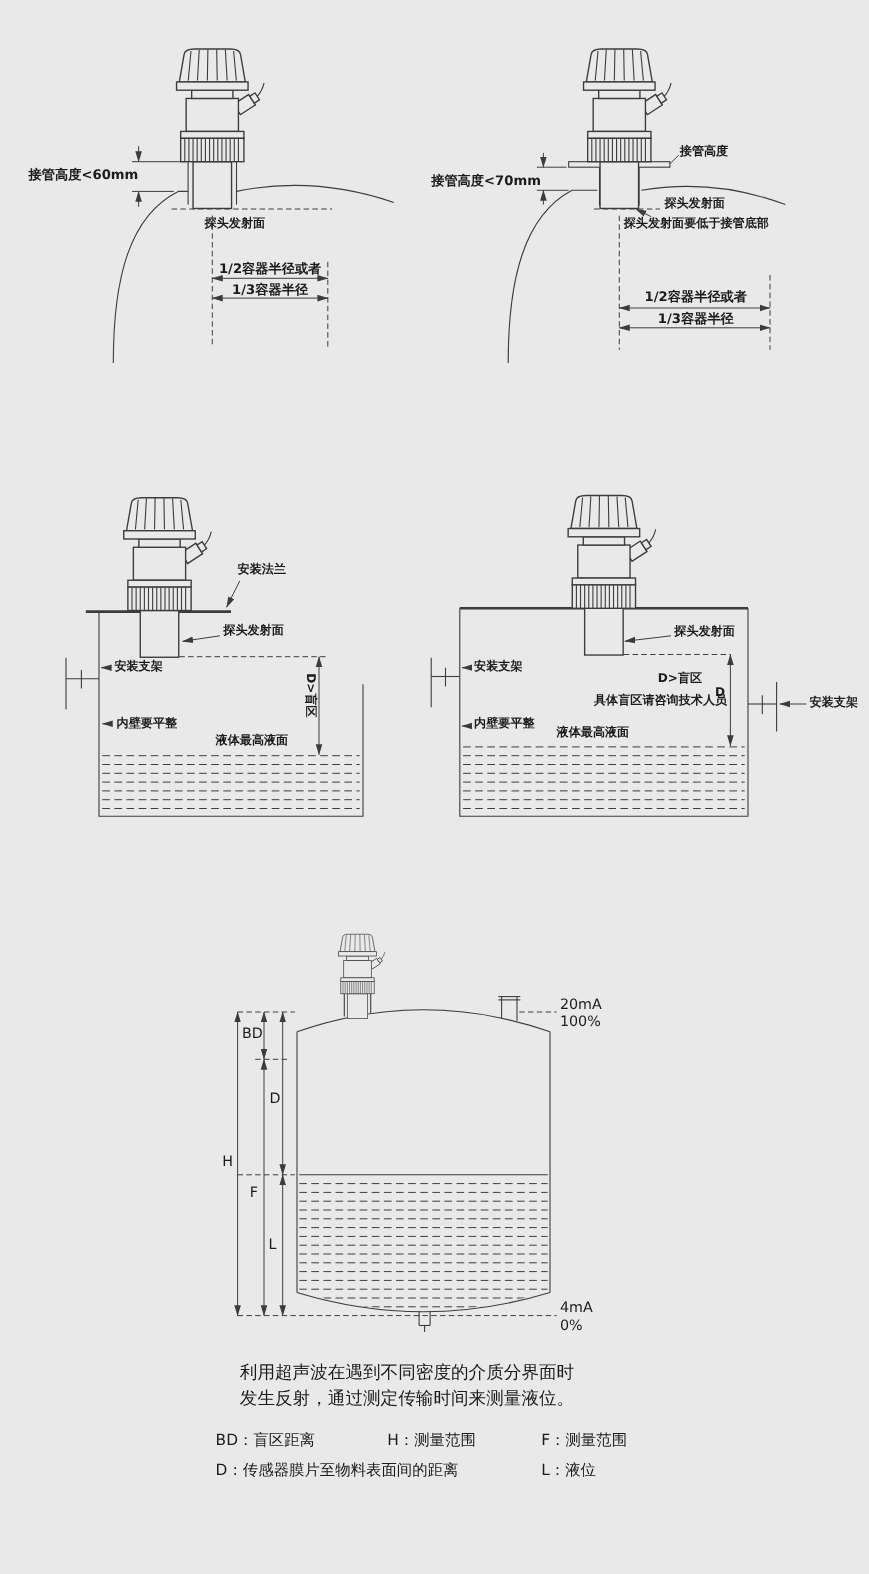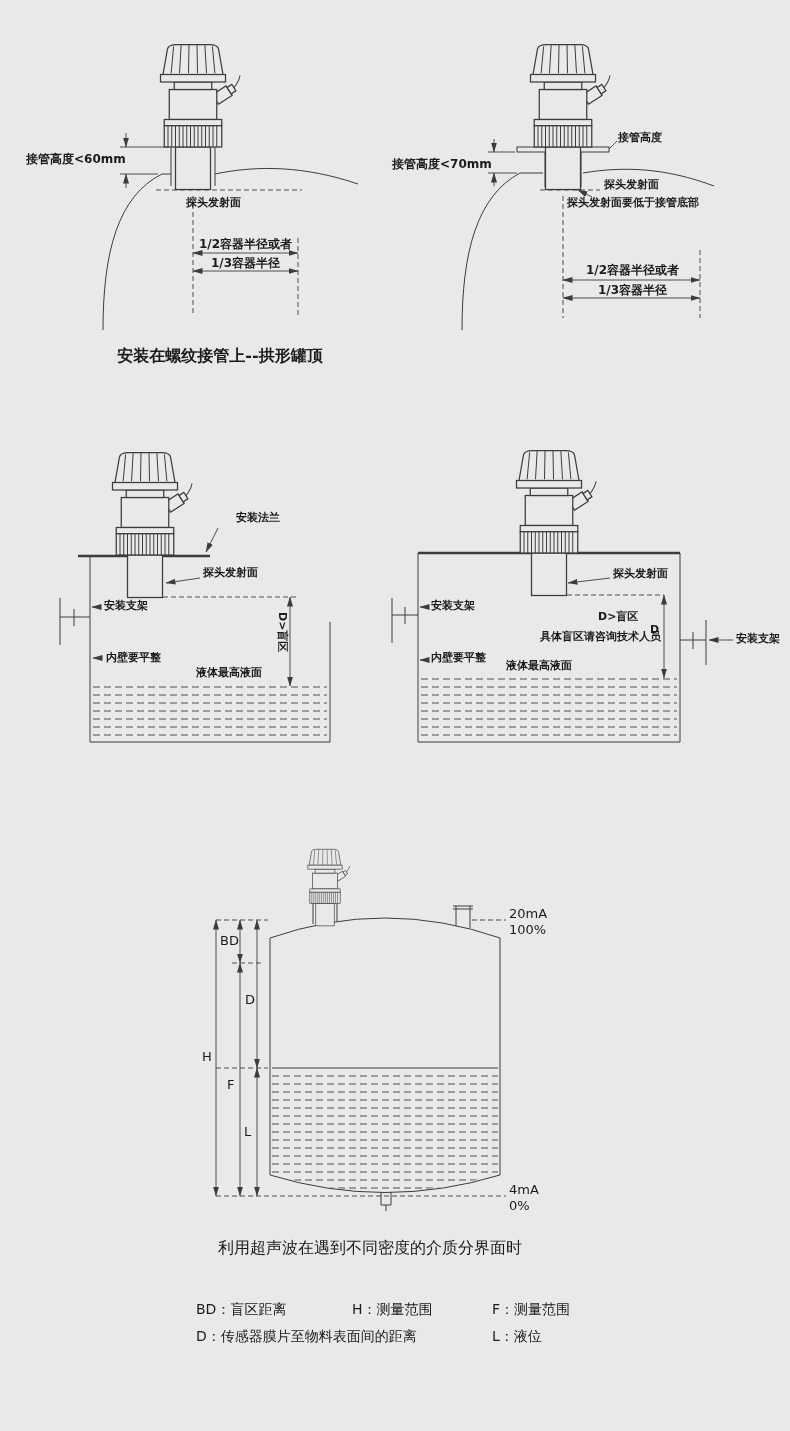--- a/index.html
+++ b/index.html
@@ -178,30 +178,29 @@
         <line class="dim" x1="257" y1="920" x2="257" y2="1068" marker-start="url(#ah)" marker-end="url(#ah)"></line>
         <line class="dim" x1="257" y1="1068" x2="257" y2="1196" marker-start="url(#ah)" marker-end="url(#ah)"></line>
       </g>
     </g>
   </svg>
 
   <div class="lbl-12" style="left:26px; top:152px;">接管高度&lt;60mm</div>
   <div class="lbl" style="left:186px; top:196px;">探头发射面</div>
   <div class="lbl-12" style="left:199px; top:237px;">1/2容器半径或者</div>
   <div class="lbl-12" style="left:211px; top:256px;">1/3容器半径</div>
-  <div class="caption" style="left:55px; top:346px; width:330px;">安装在螺纹接管上--拱形罐顶</div>
 
   <div class="lbl-12" style="left:392px; top:157px;">接管高度&lt;70mm</div>
   <div class="lbl" style="left:618px; top:131px;">接管高度</div>
   <div class="lbl" style="left:604px; top:178px;">探头发射面</div>
   <div class="lbl" style="left:567px; top:196px;">探头发射面要低于接管底部</div>
   <div class="lbl-12" style="left:586px; top:263px;">1/2容器半径或者</div>
   <div class="lbl-12" style="left:598px; top:283px;">1/3容器半径</div>
 
-  <div class="lbl" style="left:216px; top:511px;margin-left:20px;">安装法兰</div>
+  <div class="lbl" style="left:216px; top:511px;">安装法兰</div>
   <div class="lbl" style="left:203px; top:566px;">探头发射面</div>
   <div class="lbl" style="left:104px; top:599px;">安装支架</div>
   <div class="lbl rot" style="left:289px; top:612px;">D&gt;盲区</div>
   <div class="lbl" style="left:106px; top:651px;">内壁要平整</div>
   <div class="lbl" style="left:196px; top:666px;">液体最高液面</div>
 
   <div class="lbl" style="left:613px; top:567px;">探头发射面</div>
   <div class="lbl" style="left:431px; top:599px;">安装支架</div>
   <div class="lbl" style="left:736px; top:632px;">安装支架</div>
   <div class="lbl" style="left:598px; top:610px;">D&gt;盲区</div>
@@ -214,19 +213,20 @@
   <div class="lbl-sans" style="left:509px; top:922px;">100%</div>
   <div class="lbl-sans" style="left:509px; top:1182px;">4mA</div>
   <div class="lbl-sans" style="left:509px; top:1198px;">0%</div>
   <div class="lbl-sans" style="left:220px; top:933px;">BD</div>
   <div class="lbl-sans" style="left:245px; top:992px;">D</div>
   <div class="lbl-sans" style="left:202px; top:1049px;">H</div>
   <div class="lbl-sans" style="left:227px; top:1077px;">F</div>
   <div class="lbl-sans" style="left:244px; top:1124px;">L</div>
 
   <div class="principle" style="left:218px; top:1238px;">利用超声波在遇到不同密度的介质分界面时</div>
+  <div class="principle" style="left:218px; top:1261px;">发生反射，通过测定传输时间来测量液位。</div>
   <div class="legend-item" style="left:196px; top:1301px;">BD：盲区距离</div>
   <div class="legend-item" style="left:352px; top:1301px;">H：测量范围</div>
   <div class="legend-item" style="left:492px; top:1301px;">F：测量范围</div>
   <div class="legend-item" style="left:196px; top:1328px;">D：传感器膜片至物料表面间的距离</div>
   <div class="legend-item" style="left:492px; top:1328px;">L：液位</div>
 
 </div>
 
 </body></html>

